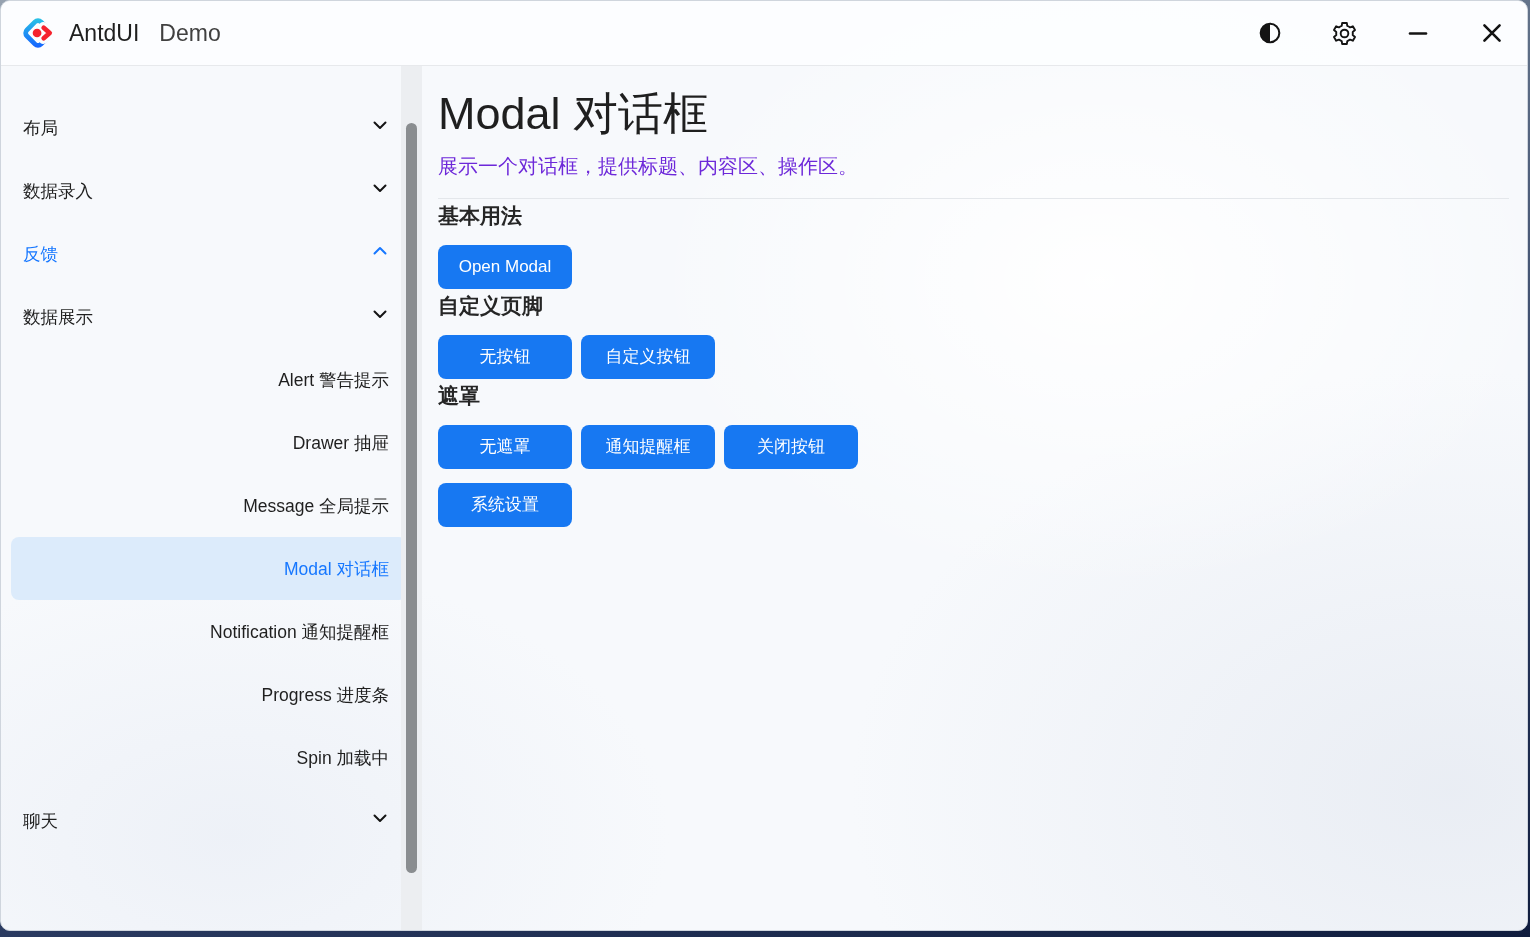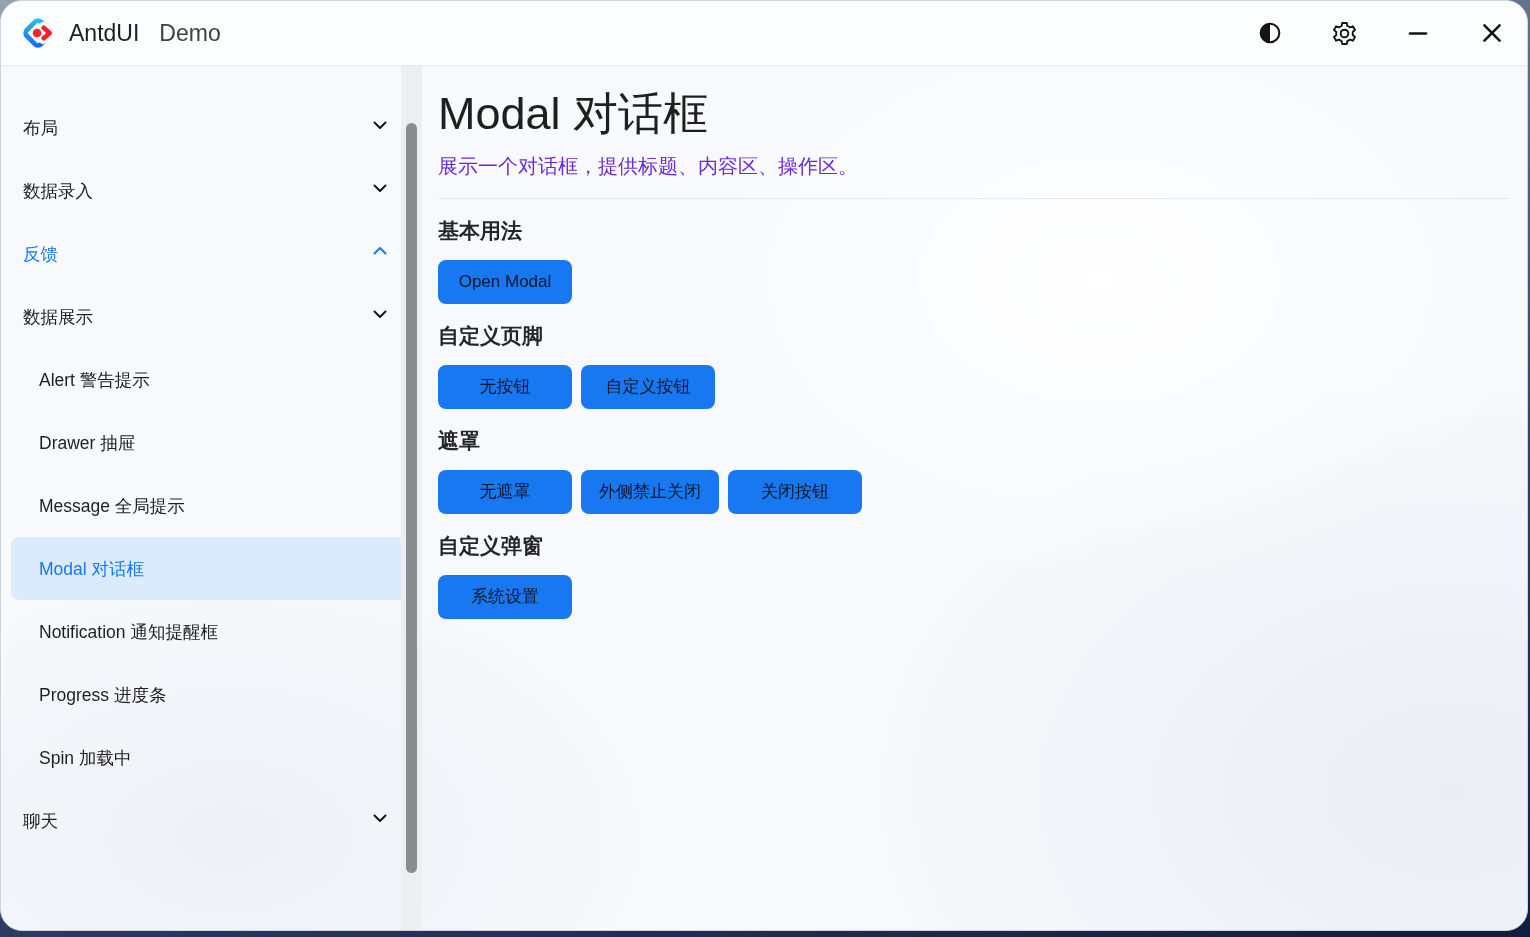--- a/index.html
+++ b/index.html
@@ -4,21 +4,21 @@
 <style>
   html,body{margin:0;padding:0;}
   body{
     width:1530px;height:937px;overflow:hidden;
     background:linear-gradient(165deg,#96a2b0 0%,#6b7b90 25%,#2a3a60 70%,#101d3e 100%);
     font-family:"Liberation Sans","DejaVu Sans",sans-serif;
     -webkit-font-smoothing:antialiased;
   }
   .window{
     position:absolute;left:0;top:0;width:1528px;height:931px;
-    background:#f7f9fc;border-radius:22px;overflow:hidden;
+    background:#f7f9fc;border-radius:10px;overflow:hidden;
     border:1px solid #cfd5dd;box-sizing:border-box;
   }
   
   .window::before{
     content:"";position:absolute;inset:0;pointer-events:none;
     background:
       radial-gradient(700px 480px at 72% 30%, rgba(255,255,255,.95), rgba(255,255,255,0) 65%),
       radial-gradient(1000px 700px at 95% 85%, rgba(232,236,243,.9), rgba(232,236,243,0) 60%),
       radial-gradient(800px 500px at 15% 90%, rgba(235,239,246,.8), rgba(235,239,246,0) 55%);
   }
@@ -34,39 +34,39 @@
   .tb-icons{margin-left:auto;display:flex;align-items:center;gap:44px;}
   .tb-btn{width:30px;height:30px;display:flex;align-items:center;justify-content:center;cursor:pointer;}
   .tb-btn svg{display:block;}
   
   .main{position:relative;display:flex;height:866px;z-index:1;}
   .sidebar{width:400px;flex:none;padding-top:30px;box-sizing:border-box;}
   .side-item{
     height:63px;display:flex;align-items:center;
     margin-left:10px;width:396px;box-sizing:border-box;
     padding:0 18px 0 12px;border-radius:8px;
-    color:#1f1f1f;font-size:17.5px;cursor:pointer;
+    color:#1f1f1f;font-size:17.5px;cursor:pointer;justify-content:flex-end;
   }
   .side-item.lvl2{padding-left:28px;}
   .side-item .chev{margin-left:auto;flex:none;}
   .side-item.hl{color:#1677ff;}
   .side-item.active{background:#dcebfb;color:#1677ff;}
   
   .scroll-track{width:21px;flex:none;background:#eceef1;position:relative;}
   .scroll-thumb{position:absolute;left:5px;top:57px;width:11px;height:750px;border-radius:6px;background:#8a8d90;cursor:pointer;}
   
   .content{flex:1;padding:22px 18px 0 16px;box-sizing:border-box;}
   .page-title{margin:0;font-size:45px;line-height:1.15;font-weight:500;color:#1f1f1f;}
   .page-desc{margin-top:13px;font-size:20px;color:#6d28d9;}
   .divider{height:1px;background:#e4e7eb;margin-top:18px;}
-  .sec-heading{margin-top:17px;height:30px;line-height:30px;font-size:21px;font-weight:700;color:#262626;}
+  .sec-heading{margin-top:2px;height:30px;line-height:30px;font-size:21px;font-weight:700;color:#262626;}
   .btn-row{display:flex;gap:9px;margin-top:14px;}
   .btn{
     min-width:134px;height:44px;padding:0 18px;box-sizing:border-box;
-    border:none;border-radius:8px;background:#1778f2;color:#0f172a;
+    border:none;border-radius:8px;background:#1778f2;color:#ffffff;
     font-size:17px;font-family:inherit;cursor:pointer;
   }
 </style>
 </head>
 <body>
 
 <div class="window">
 
   <div class="titlebar">
     <svg class="logo" viewBox="0 0 40 40">
@@ -180,24 +180,23 @@
             <button class="btn">Open Modal</button>
           </div>
           <div class="sec-heading">自定义页脚</div>
           <div class="btn-row">
             <button class="btn">无按钮</button>
             <button class="btn">自定义按钮</button>
           </div>
           <div class="sec-heading">遮罩</div>
           <div class="btn-row">
             <button class="btn">无遮罩</button>
-            <button class="btn">外侧禁止关闭</button>
+            <button class="btn">通知提醒框</button>
             <button class="btn">关闭按钮</button>
           </div>
-          <div class="sec-heading">自定义弹窗</div>
           <div class="btn-row">
             <button class="btn">系统设置</button>
           </div>
         </div>
     </div>
 
   </div>
 </div>
 
 </body></html>

